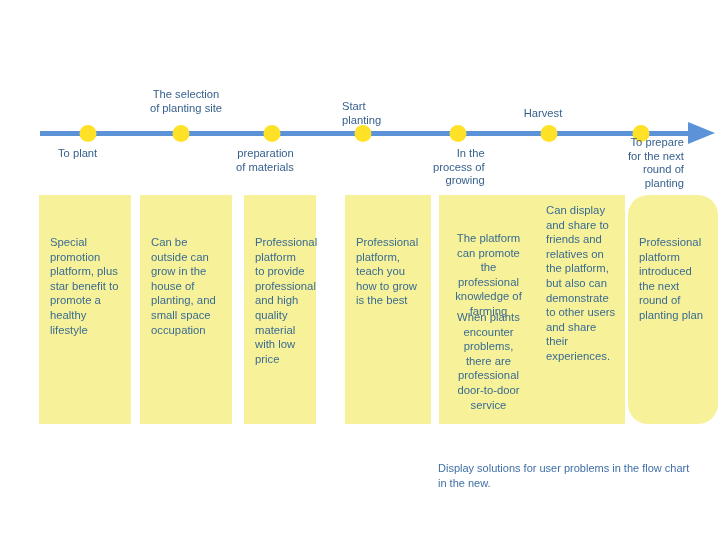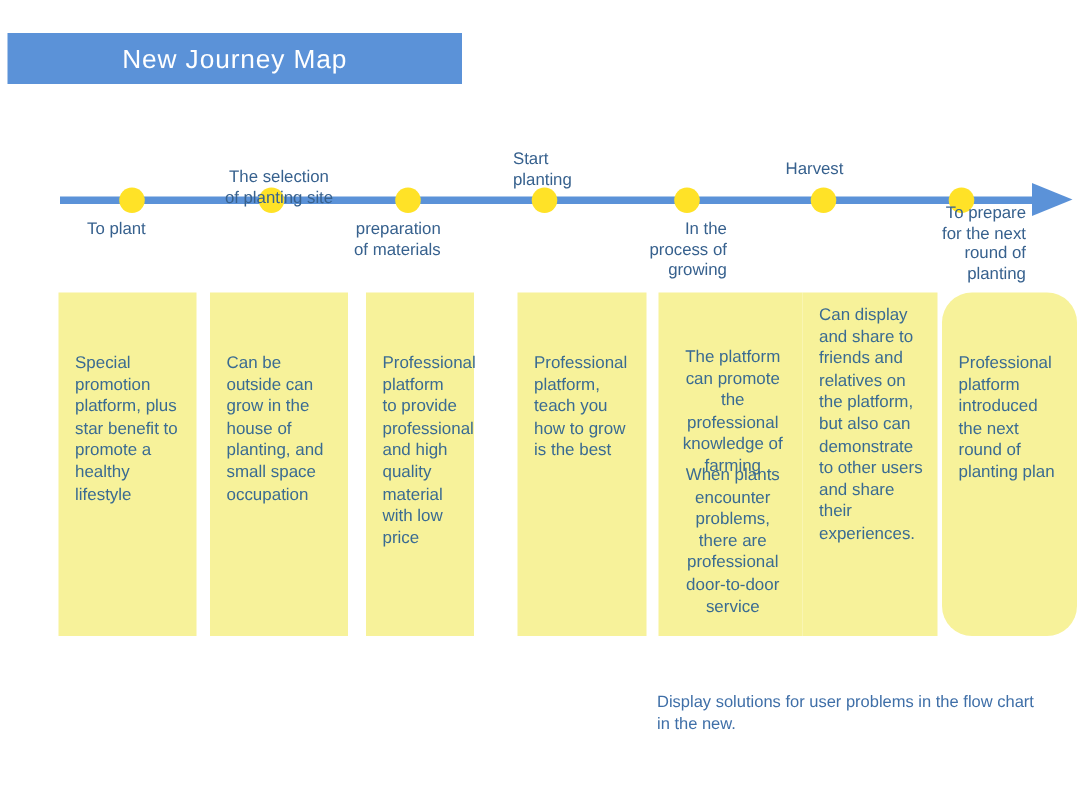--- a/index.html
+++ b/index.html
@@ -127,38 +127,35 @@
     font-size: 11px;
     line-height: 14.5px;
     white-space: pre-line;
   }
 </style>
 </head>
 <body>
 
 <div id="slide">
 
-  <div id="title-bar">
-    <span id="title-text">New Journey Map</span>
-  </div>
 
   <div id="timeline">
     <div class="axis-line"></div>
     <div class="axis-arrow"></div>
 
     <div class="node-dot" style="left:88px;"></div>
     <div class="node-dot" style="left:181px;"></div>
     <div class="node-dot" style="left:272px;"></div>
     <div class="node-dot" style="left:363px;"></div>
     <div class="node-dot" style="left:458px;"></div>
     <div class="node-dot" style="left:549px;"></div>
     <div class="node-dot" style="left:641px;"></div>
 
     <div class="node-label below" style="left:58px;  top:147px;">To plant</div>
-    <div class="node-label above" style="left:186px; top:112px;">The selection
+    <div class="node-label above" style="left:186px; top:88px;">The selection
 of planting site</div>
     <div class="node-label below" style="left:236px; top:147px;">preparation
 of materials</div>
     <div class="node-label above left-al" style="left:342px; top:100px;">Start
 planting</div>
     <div class="node-label below" style="left:433px; top:147px;">In the
 process of
 growing</div>
     <div class="node-label above" style="left:543px; top:107px;">Harvest</div>
     <div class="node-label below" style="left:628px; top:136px;">To prepare

